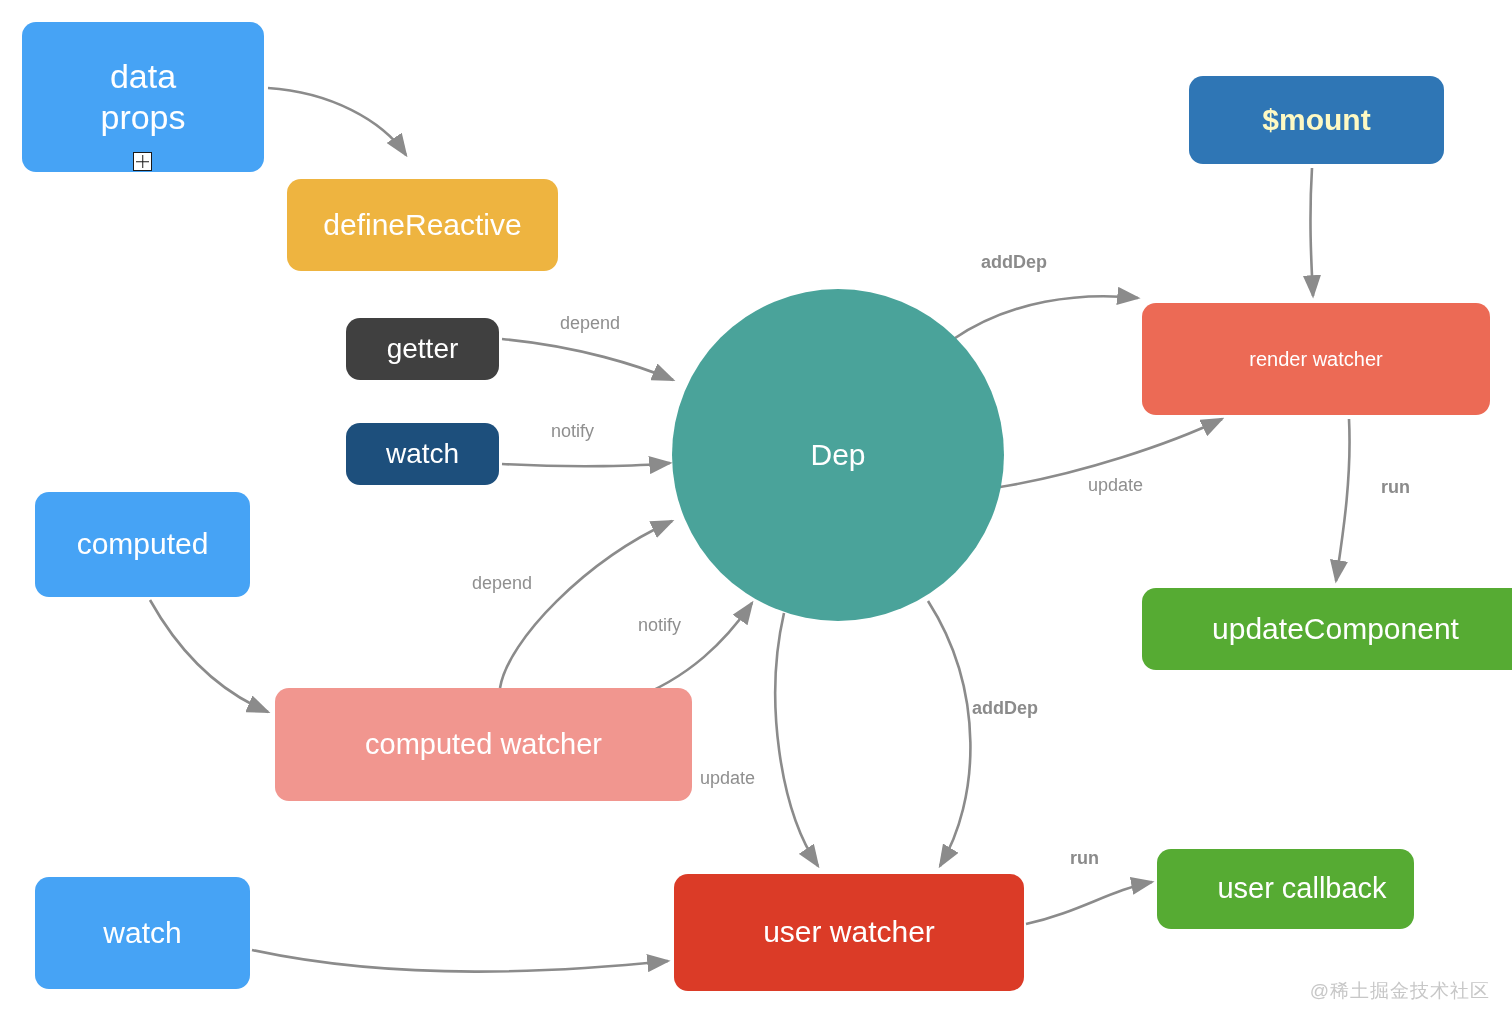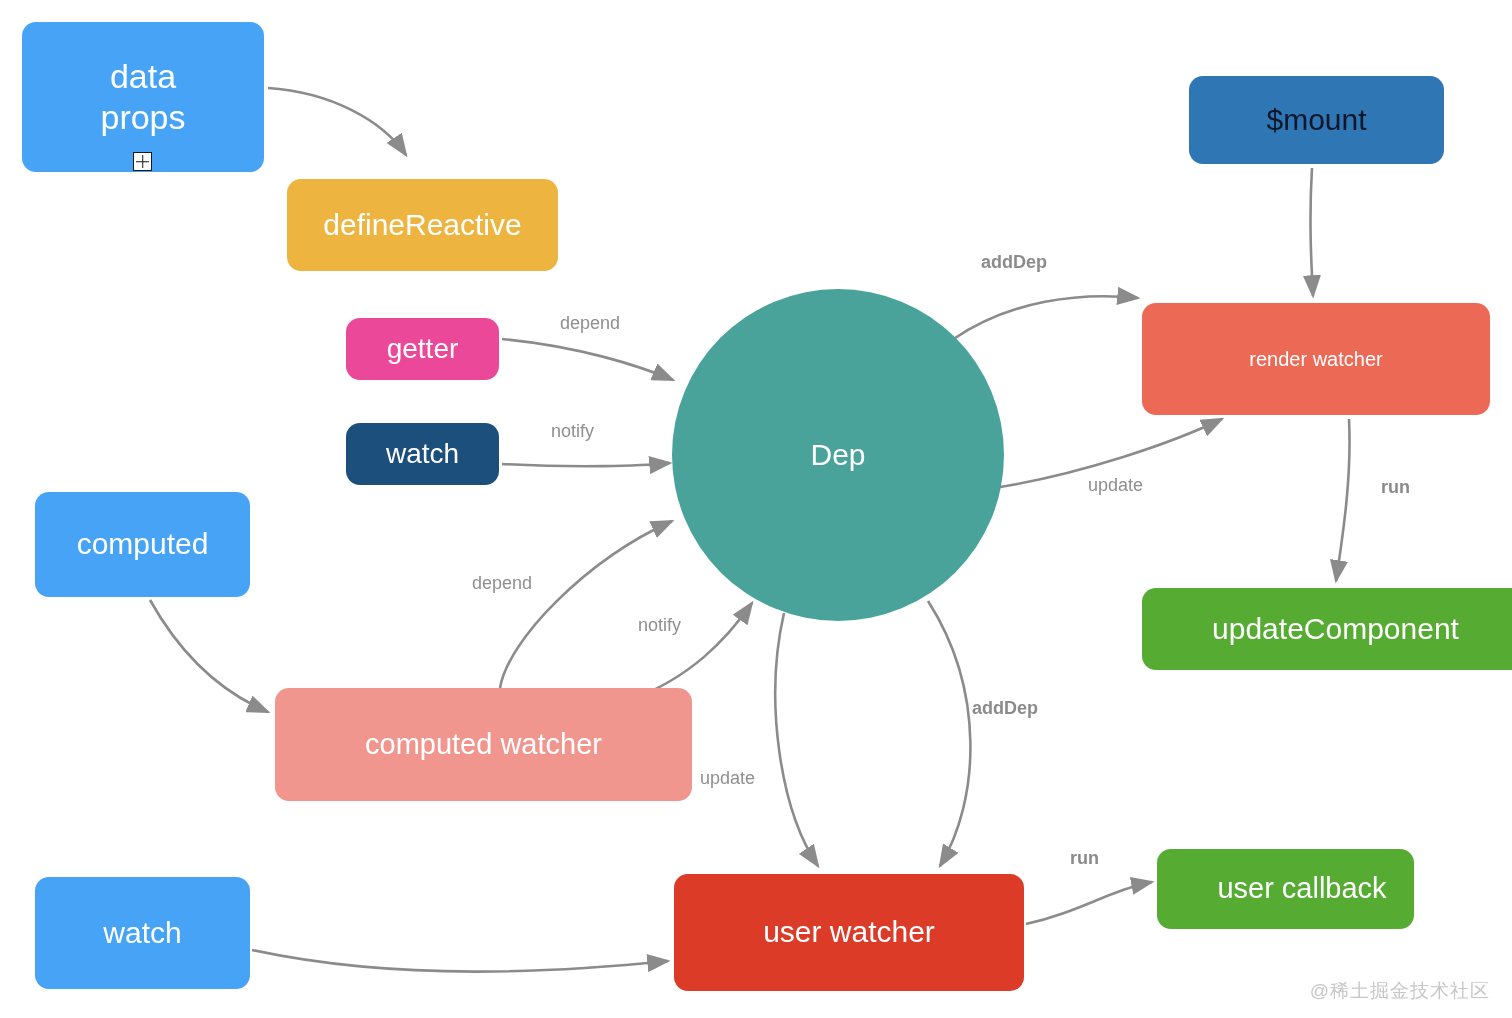--- a/index.html
+++ b/index.html
@@ -120,27 +120,27 @@
         <path d="M 928 601 C 985 690 980 800 940 866"></path>
         <path d="M 252 950 C 400 982 560 972 668 961"></path>
         <path d="M 1026 924 C 1080 912 1110 890 1152 882"></path>
       </g>
   </svg>
 
   <div id="nodes-layer">
       <div class="node" style="left: 22px; top: 22px; width: 242px; height: 150px; background: rgb(70, 163, 245); color: rgb(255, 255, 255); font-size: 34px;">data
 props</div>
       <div class="node" style="left: 287px; top: 179px; width: 271px; height: 92px; background: rgb(238, 180, 64); color: rgb(255, 255, 255); font-size: 30px;">defineReactive</div>
-      <div class="node" style="left: 346px; top: 318px; width: 153px; height: 62px; background: #ec4899; color: rgb(255, 255, 255); font-size: 28px;">getter</div>
+      <div class="node" style="left: 346px; top: 318px; width: 153px; height: 62px; background: #404040; color: rgb(255, 255, 255); font-size: 28px;">getter</div>
       <div class="node" style="left: 346px; top: 423px; width: 153px; height: 62px; background: rgb(29, 79, 124); color: rgb(255, 255, 255); font-size: 28px;">watch</div>
       <div class="node" style="left: 35px; top: 492px; width: 215px; height: 105px; background: rgb(70, 163, 245); color: rgb(255, 255, 255); font-size: 30px;">computed</div>
       <div class="node" style="left: 275px; top: 688px; width: 417px; height: 113px; background: rgb(241, 150, 143); color: rgb(255, 255, 255); font-size: 29px;">computed watcher</div>
       <div class="node" style="left: 35px; top: 877px; width: 215px; height: 112px; background: rgb(70, 163, 245); color: rgb(255, 255, 255); font-size: 30px;">watch</div>
       <div class="node circle" style="left: 672px; top: 289px; width: 332px; height: 332px; background: rgb(74, 163, 154); color: rgb(255, 255, 255); font-size: 30px;">Dep</div>
-      <div class="node" style="left: 1189px; top: 76px; width: 255px; height: 88px; background: rgb(47, 118, 181); color: #0f172a; font-size: 30px;">$mount</div>
+      <div class="node" style="left: 1189px; top: 76px; width: 255px; height: 88px; background: rgb(47, 118, 181); color: #fef9c3; font-size: 30px; font-weight: bold;">$mount</div>
       <div class="node" style="left: 1142px; top: 303px; width: 348px; height: 112px; background: rgb(236, 106, 85); color: rgb(255, 255, 255); font-size: 20px;">render watcher</div>
       <div class="node" style="left: 1142px; top: 588px; width: 387px; height: 82px; background: rgb(86, 171, 51); color: rgb(255, 255, 255); font-size: 30px;">updateComponent</div>
       <div class="node" style="left: 674px; top: 874px; width: 350px; height: 117px; background: rgb(219, 59, 39); color: rgb(255, 255, 255); font-size: 30px;">user watcher</div>
       <div class="node" style="left: 1157px; top: 849px; width: 257px; height: 80px; background: rgb(86, 171, 51); color: rgb(255, 255, 255); font-size: 29px; padding-left: 33px;">user callback</div>
     </div>
   <div id="labels-layer">
       <div class="edge-label light" style="left: 560px; top: 313px;">depend</div>
       <div class="edge-label light" style="left: 551px; top: 421px;">notify</div>
       <div class="edge-label light" style="left: 472px; top: 573px;">depend</div>
       <div class="edge-label light" style="left: 638px; top: 615px;">notify</div>

